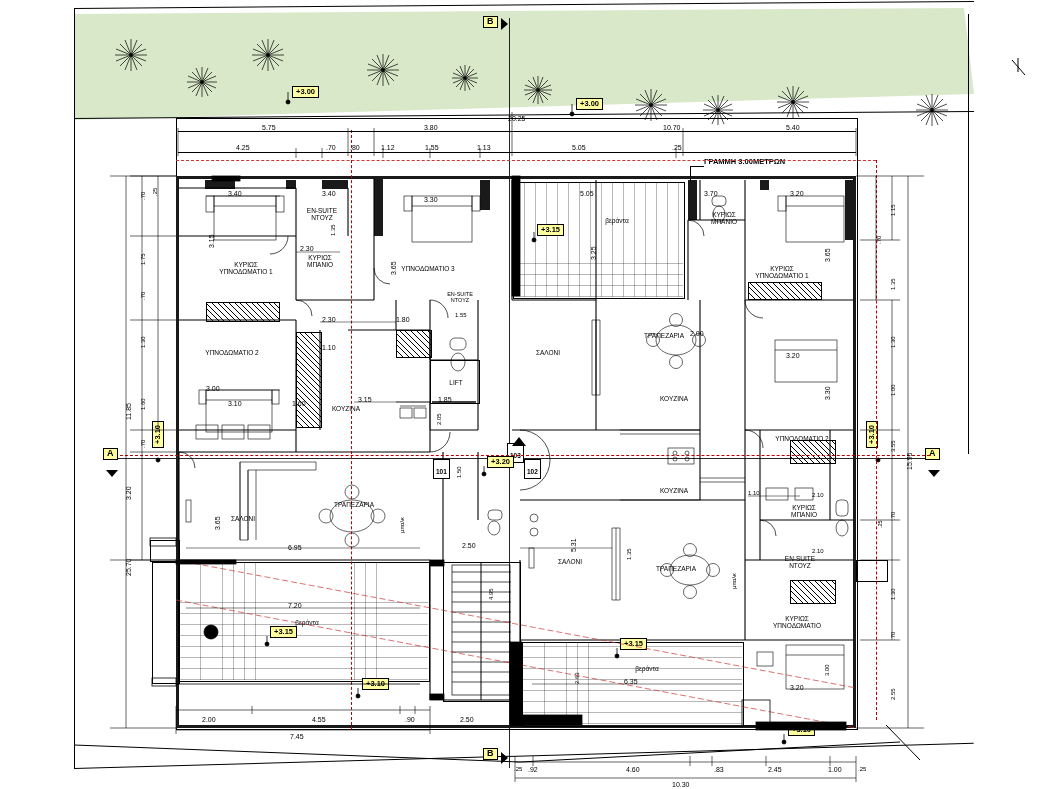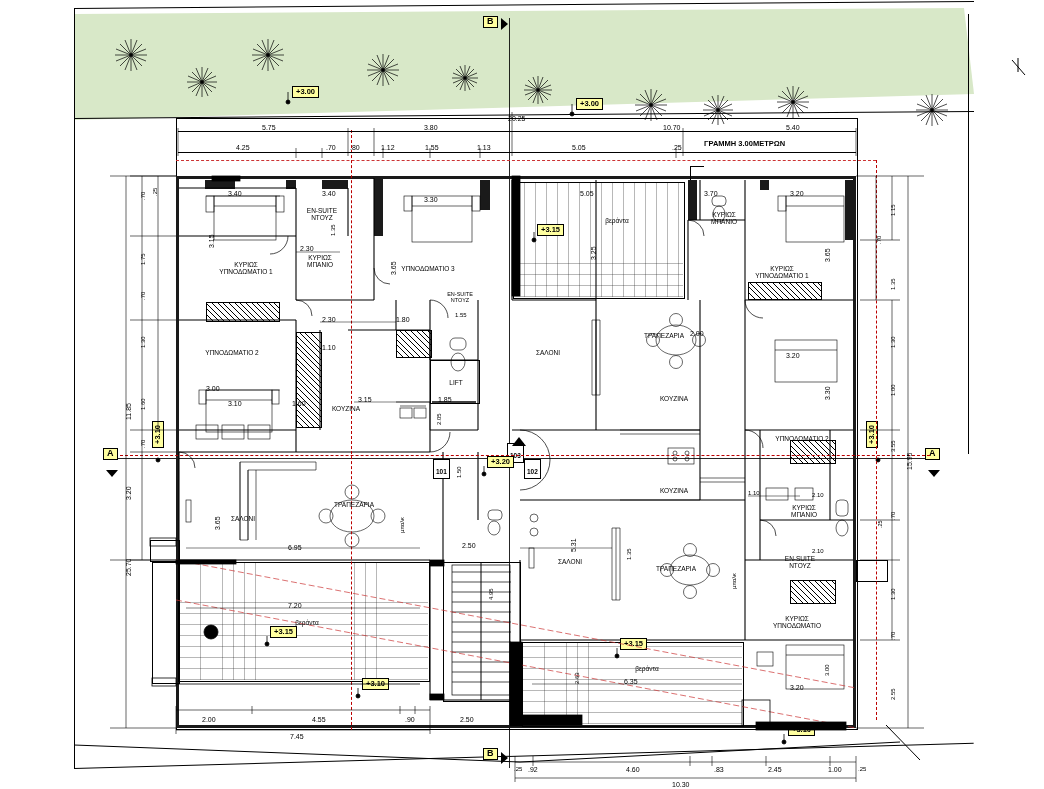--- a/index.html
+++ b/index.html
@@ -326,21 +326,21 @@
   <div class="lvl" style="left:576px;top:98px;"><span>+3.00</span></div>
   <div class="lvl" style="left:537px;top:224px;"><span>+3.15</span></div>
   <div class="lvl rot" style="left:152px;top:448px;"><span>+3.10</span></div>
   <div class="lvl" style="left:487px;top:456px;text-align:center;"><span>+3.20</span></div>
   <div class="lvl rot" style="left:866px;top:448px;"><span>+3.10</span></div>
   <div class="lvl" style="left:270px;top:626px;"><span>+3.15</span></div>
   <div class="lvl" style="left:620px;top:638px;"><span>+3.15</span></div>
   <div class="lvl" style="left:362px;top:678px;"><span>+3.10</span></div>
   <div class="lvl" style="left:788px;top:724px;"><span>+3.10</span></div>
 
-  <div class="txt b" style="left:704px;top:140px;font-size:7.5px;text-align:right;">ΓΡΑΜΜΗ 3.00ΜΕΤΡΩΝ</div>
+  <div class="txt b" style="left:704px;top:158px;font-size:7.5px;text-align:right;">ΓΡΑΜΜΗ 3.00ΜΕΤΡΩΝ</div>
   <div class="ln" style="left:690px;top:166px;width:14px;height:1px;"></div>
   <div class="ln" style="left:690px;top:166px;width:1px;height:14px;"></div>
 
   <div class="red" style="left:176px;top:160px;width:700px;"></div>
   <div class="clv" style="left:351px;top:130px;height:600px;"></div>
   <div class="clv" style="left:876px;top:160px;height:560px;"></div>
   <div class="cl" style="left:120px;top:455px;width:810px;"></div>
   <svg width="1044" height="789">
     <g stroke="#c33" stroke-width="0.7" fill="none" stroke-dasharray="6 3">
       <path d="M176,560 L856,688"></path>

